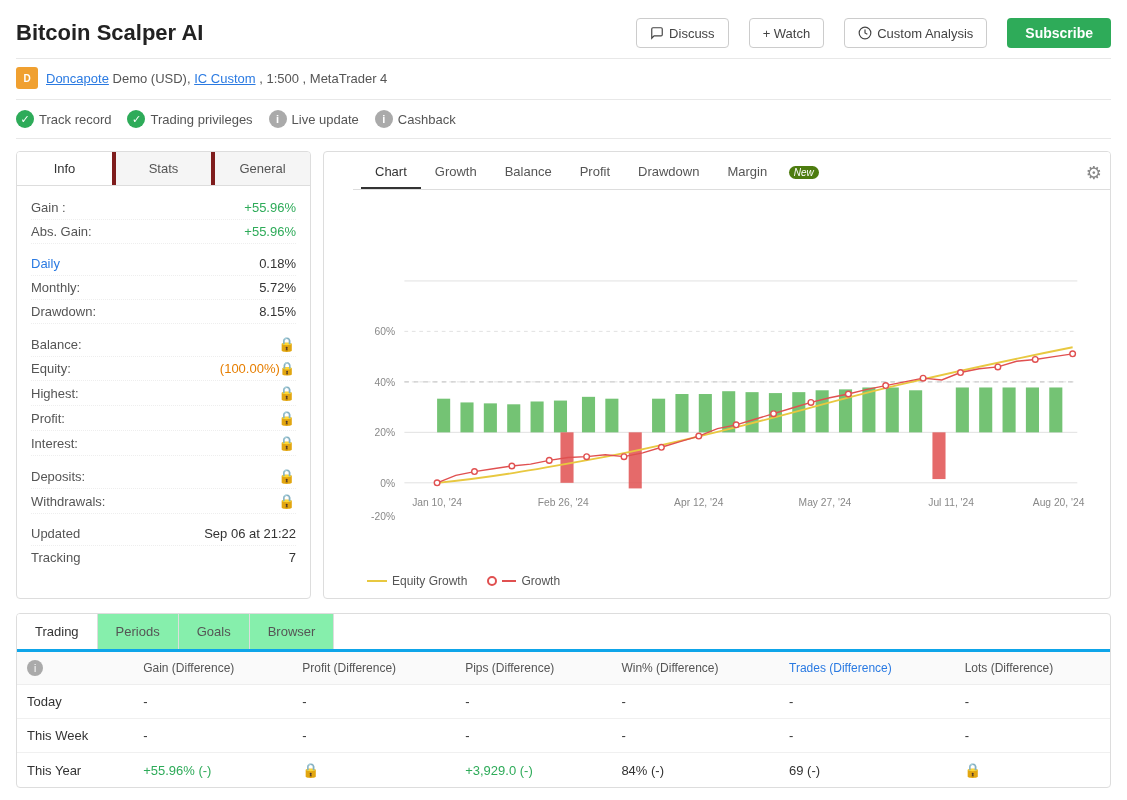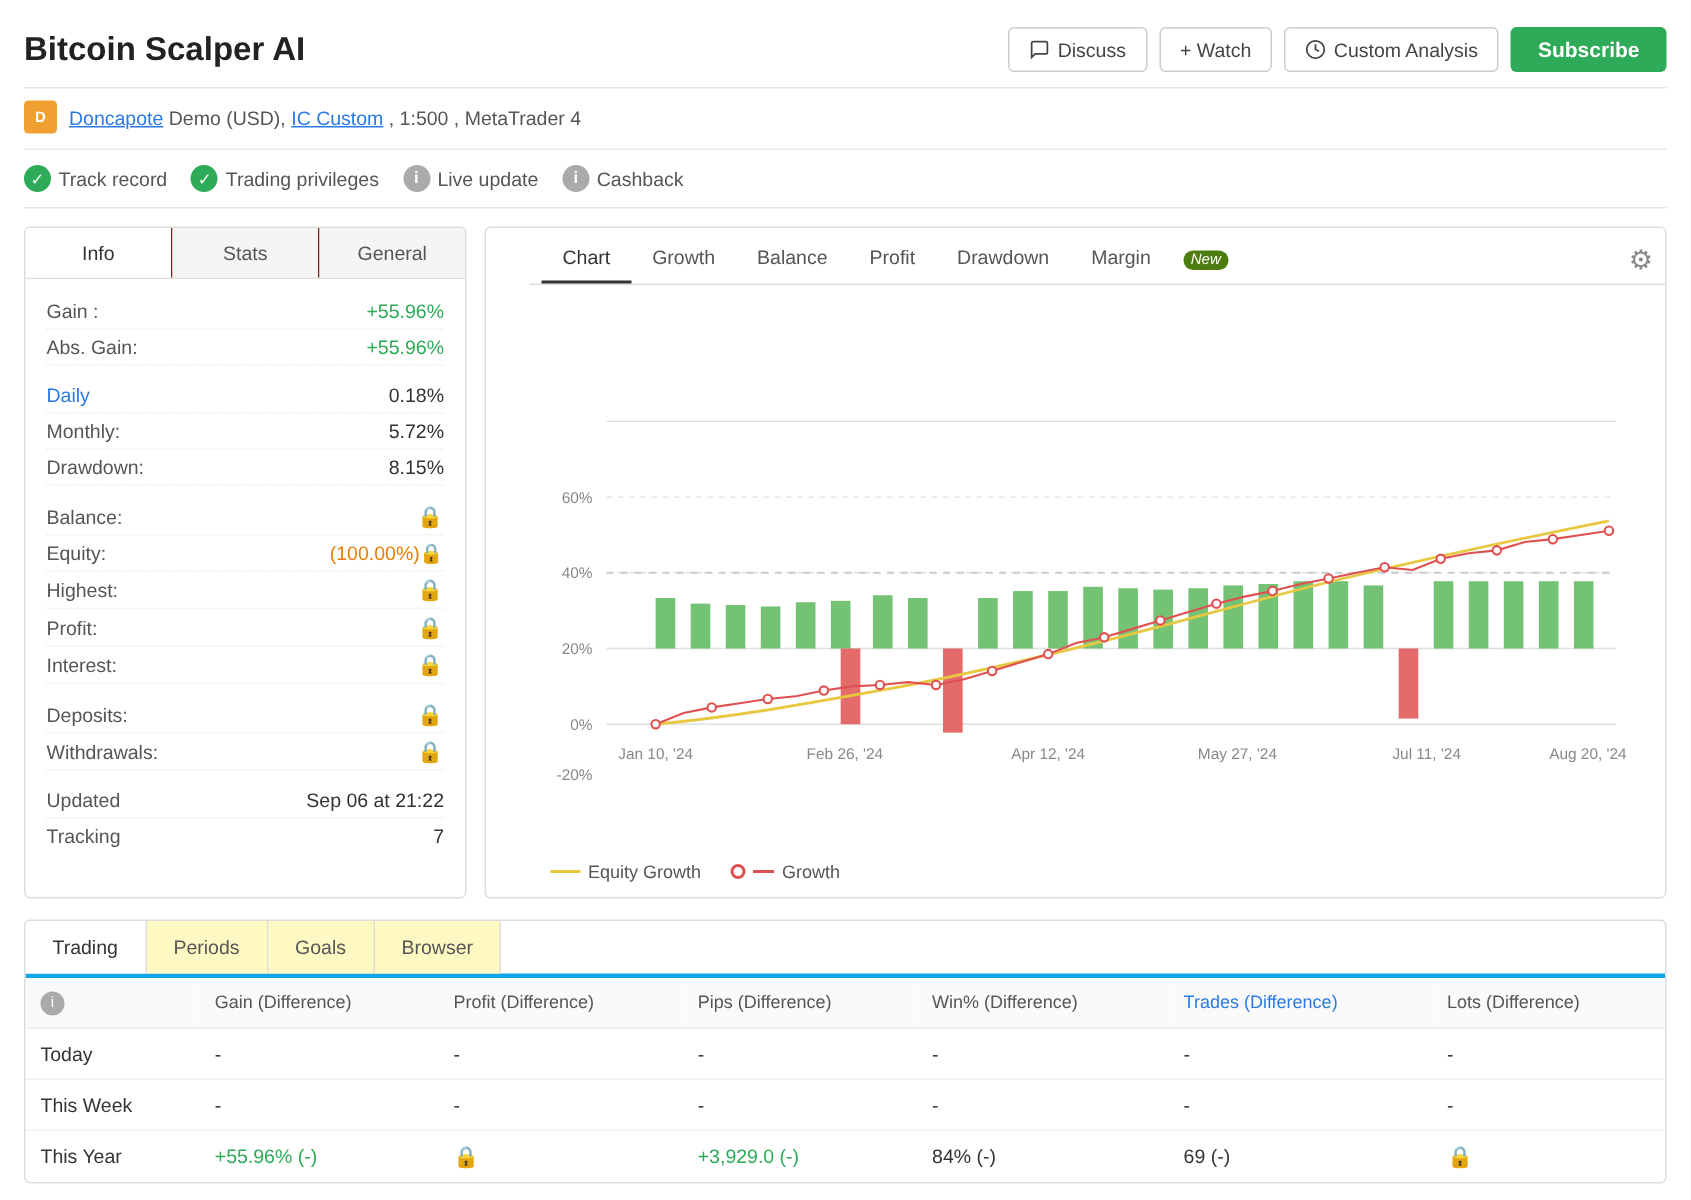--- a/index.html
+++ b/index.html
@@ -2,21 +2,21 @@
 <html><head>
   <meta charset="utf-8">
   <style>
     * { box-sizing: border-box; margin: 0; padding: 0; }
     body { font-family: Arial, sans-serif; font-size: 13px; color: #333; background: #f5f5f5; }
     .page-wrapper { background: #fff; max-width: 1127px; margin: 0 auto; padding: 12px 16px; }
 
     
     .header { display: flex; align-items: center; justify-content: space-between; padding: 6px 0 10px; border-bottom: 1px solid #e8e8e8; }
     .header-title { font-size: 22px; font-weight: bold; color: #222; }
-    .header-actions { display: flex; gap: 8px; }
+    .header-actions { display: flex; gap: 20px; }
     .btn-outline { display: flex; align-items: center; gap: 5px; padding: 6px 13px; border: 1px solid #ccc; border-radius: 4px; background: #fff; cursor: pointer; font-size: 13px; color: #444; }
     .btn-green { padding: 7px 18px; background: #2eab59; color: #fff; border: none; border-radius: 4px; font-size: 14px; font-weight: bold; cursor: pointer; }
 
     
     .sub-header { display: flex; align-items: center; gap: 8px; padding: 8px 0 10px; border-bottom: 1px solid #e8e8e8; }
     .avatar { width: 22px; height: 22px; background: #f0a030; border-radius: 3px; display: flex; align-items: center; justify-content: center; color: #fff; font-size: 10px; font-weight: bold; flex-shrink: 0; }
     .sub-header a { color: #2a7ae2; text-decoration: underline; cursor: pointer; }
     .sub-header-info { color: #555; font-size: 13px; }
 
     
@@ -24,21 +24,21 @@
     .status-item { display: flex; align-items: center; gap: 5px; font-size: 13px; color: #555; }
     .status-icon-green { width: 18px; height: 18px; border-radius: 50%; background: #2eab59; display: flex; align-items: center; justify-content: center; color: #fff; font-size: 11px; flex-shrink: 0; }
     .status-icon-gray { width: 18px; height: 18px; border-radius: 50%; background: #aaa; display: flex; align-items: center; justify-content: center; color: #fff; font-size: 11px; font-weight: bold; flex-shrink: 0; }
 
     
     .main-content { display: flex; gap: 0; margin-top: 12px; }
 
     
     .left-panel { width: 295px; flex-shrink: 0; border: 1px solid #ddd; border-radius: 4px; overflow: hidden; margin-right: 12px; }
     .tabs-nav { display: flex; border-bottom: 1px solid #ddd; }
-    .tab-btn { flex: 1; padding: 9px 6px; text-align: center; cursor: pointer; font-size: 13px; color: #555; background: #f5f5f5; border: none; border-right: 1px solid #7f1d1d; }
+    .tab-btn { flex: 1; padding: 9px 6px; text-align: center; cursor: pointer; font-size: 13px; color: #555; background: #f5f5f5; border: none; border-right: 4px solid #7f1d1d; }
     .tab-btn:last-child { border-right: none; }
     .tab-btn.active { background: #fff; color: #333; font-weight: 500; }
 
     .info-content { padding: 10px 14px; }
     .info-row { display: flex; justify-content: space-between; align-items: center; padding: 4px 0; border-bottom: 1px dotted #eee; font-size: 13px; }
     .info-row:last-child { border-bottom: none; }
     .info-label { color: #555; }
     .info-label a { color: #2a7ae2; }
     .info-value { color: #333; font-weight: 500; }
     .info-value.green { color: #2eab59; }
@@ -59,21 +59,21 @@
 
     .chart-legend { display: flex; gap: 20px; padding: 4px 14px 10px; font-size: 12px; color: #555; }
     .legend-item { display: flex; align-items: center; gap: 5px; }
     .legend-line-yellow { width: 20px; height: 2px; background: #e8c840; display: inline-block; }
     .legend-dot-red { width: 10px; height: 10px; border: 2px solid #e05050; border-radius: 50%; display: inline-block; background: #fff; }
     .legend-line-red { width: 14px; height: 2px; background: #e05050; display: inline-block; }
 
     
     .bottom-panel { margin-top: 14px; border: 1px solid #ddd; border-radius: 4px; overflow: hidden; background: #fff; }
     .bottom-tabs { display: flex; border-bottom: 3px solid #0ea5e9; }
-    .bottom-tab { padding: 10px 18px; cursor: pointer; font-size: 13px; color: #555; background: #fef9c3; border: none; border-right: 1px solid #ddd; }
+    .bottom-tab { padding: 10px 18px; cursor: pointer; font-size: 13px; color: #555; background: #86efac; border: none; border-right: 1px solid #ddd; }
     .bottom-tab.active { background: #fff; color: #333; font-weight: 500; }
 
     .data-table { width: 100%; border-collapse: collapse; }
     .data-table th { text-align: left; padding: 8px 10px; font-size: 12px; color: #555; font-weight: normal; border-bottom: 1px solid #eee; background: #fafafa; }
     .data-table td { padding: 9px 10px; font-size: 13px; color: #333; border-bottom: 1px solid #f0f0f0; }
     .data-table td.green { color: #2eab59; }
     .data-table tr:last-child td { border-bottom: none; }
     .info-circle { width: 16px; height: 16px; border-radius: 50%; background: #aaa; color: #fff; font-size: 10px; display: inline-flex; align-items: center; justify-content: center; }
   </style>
 </head>

